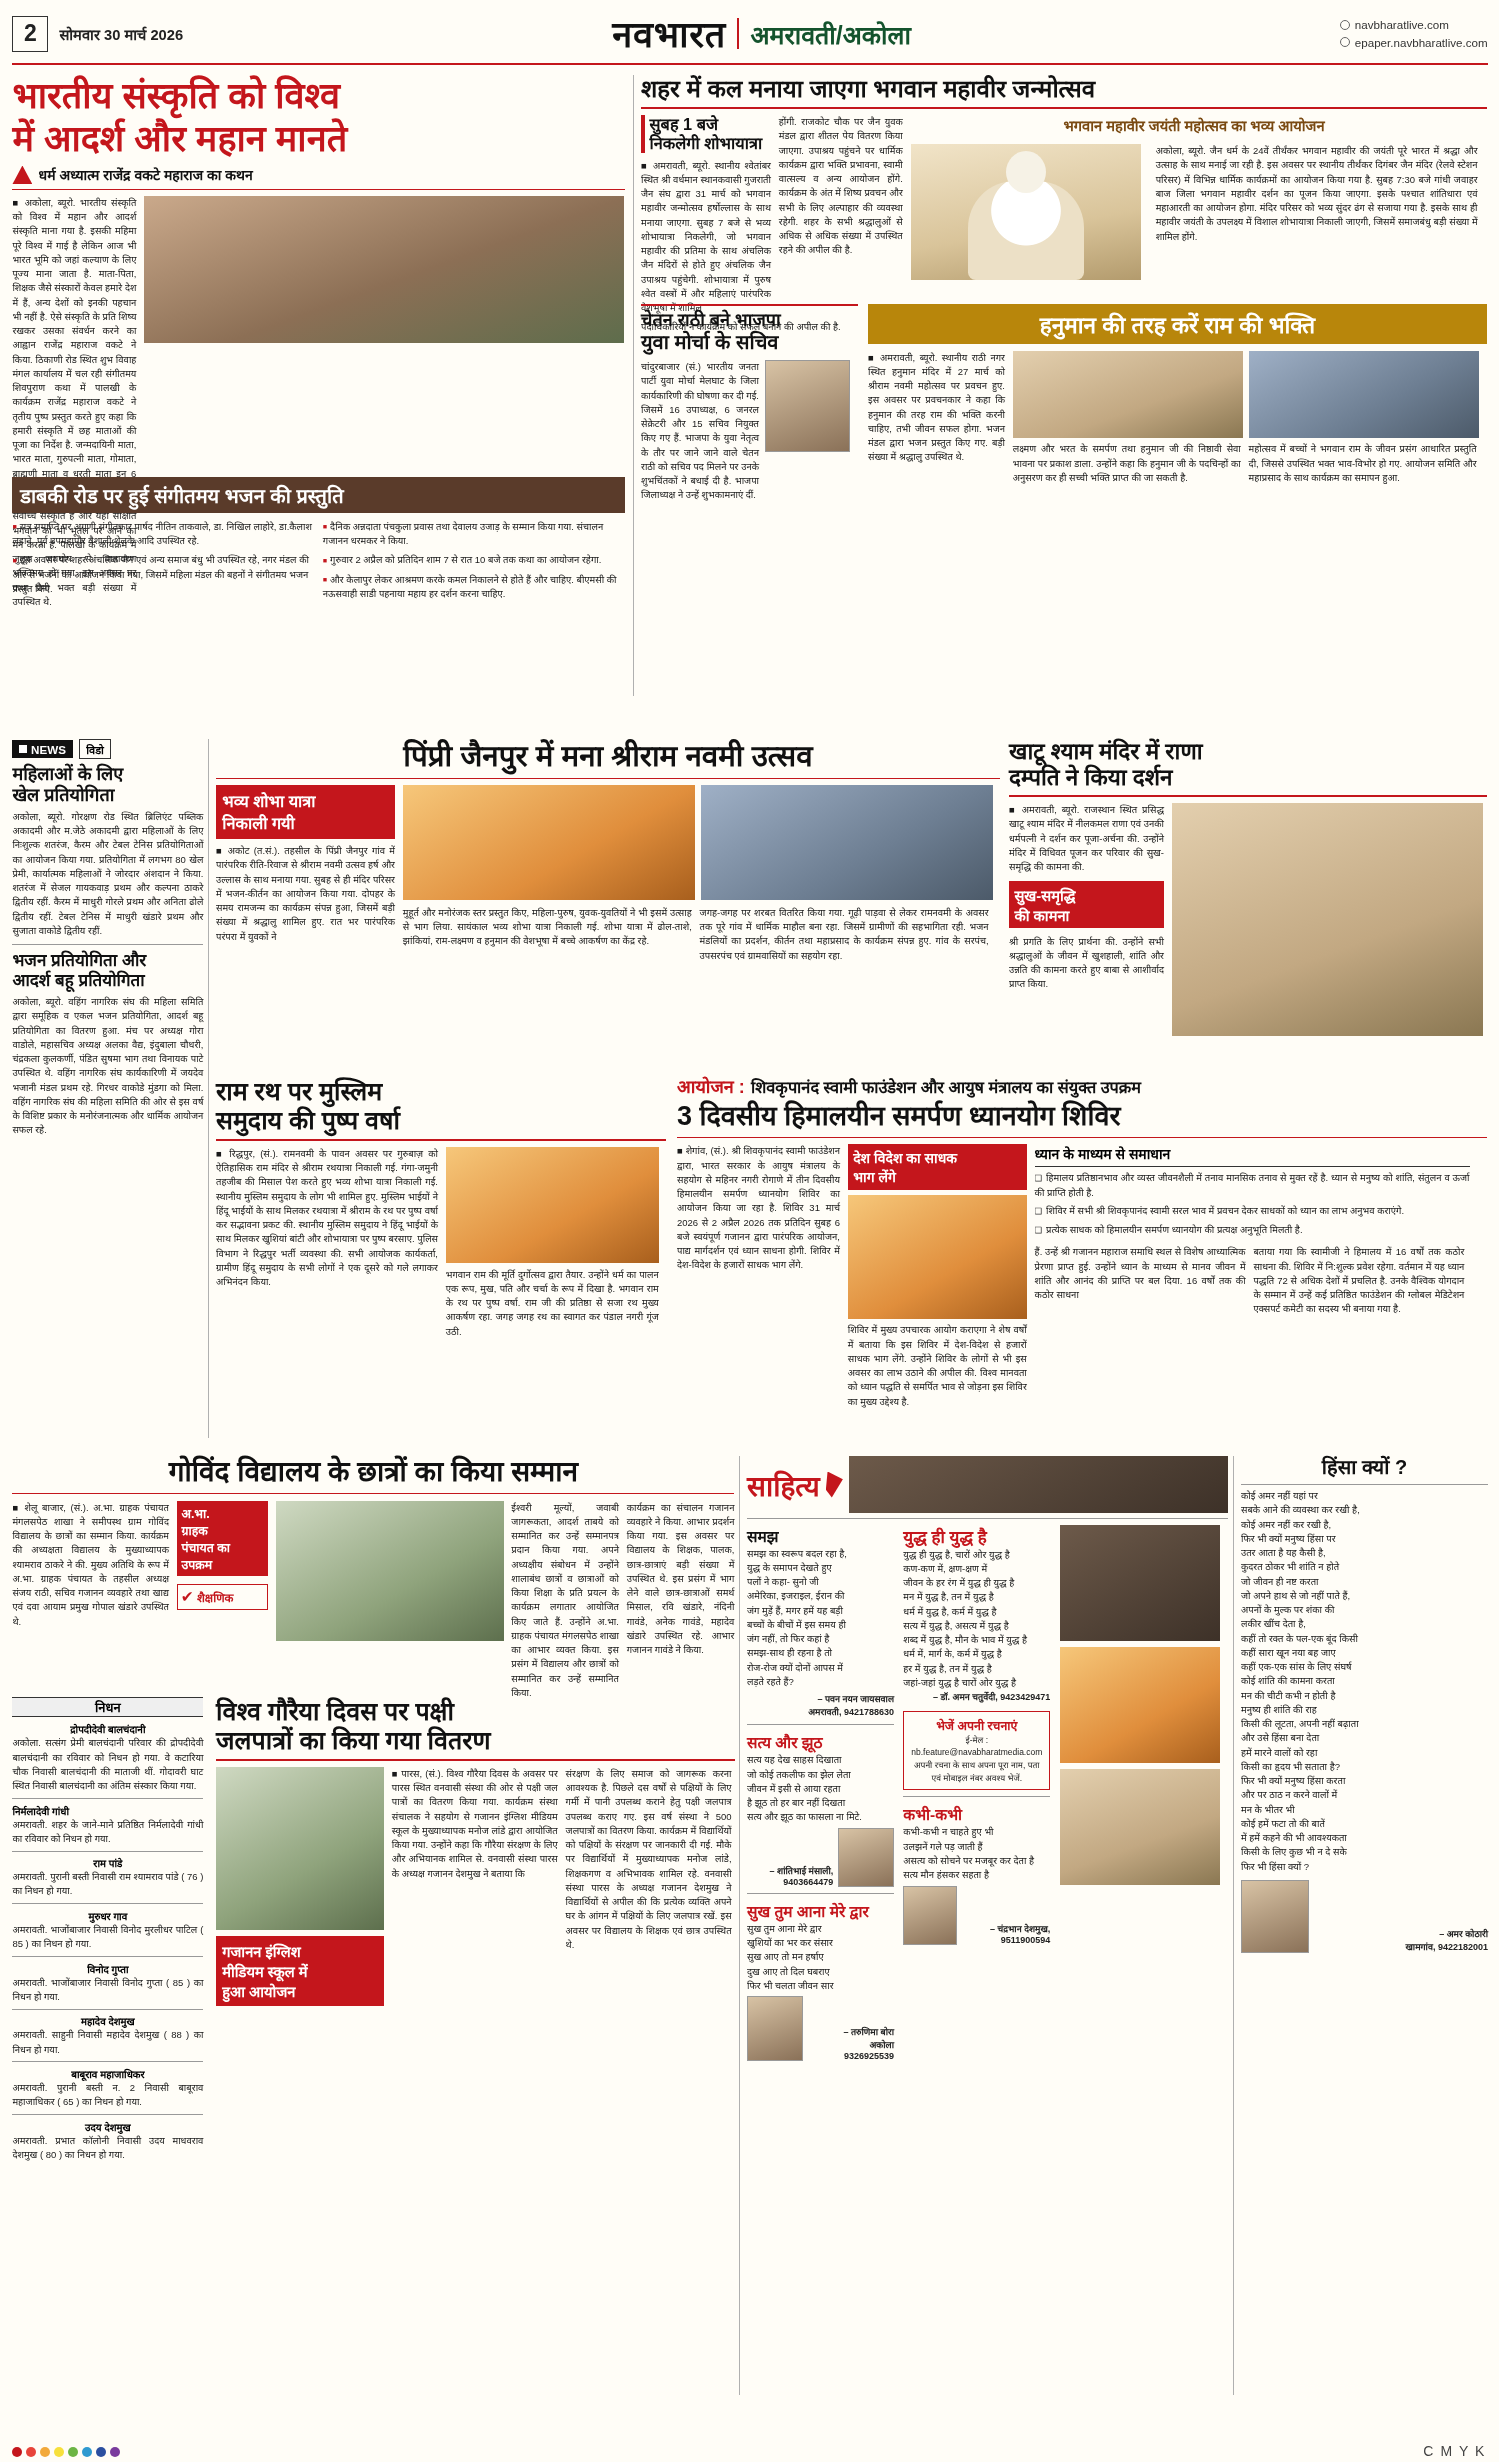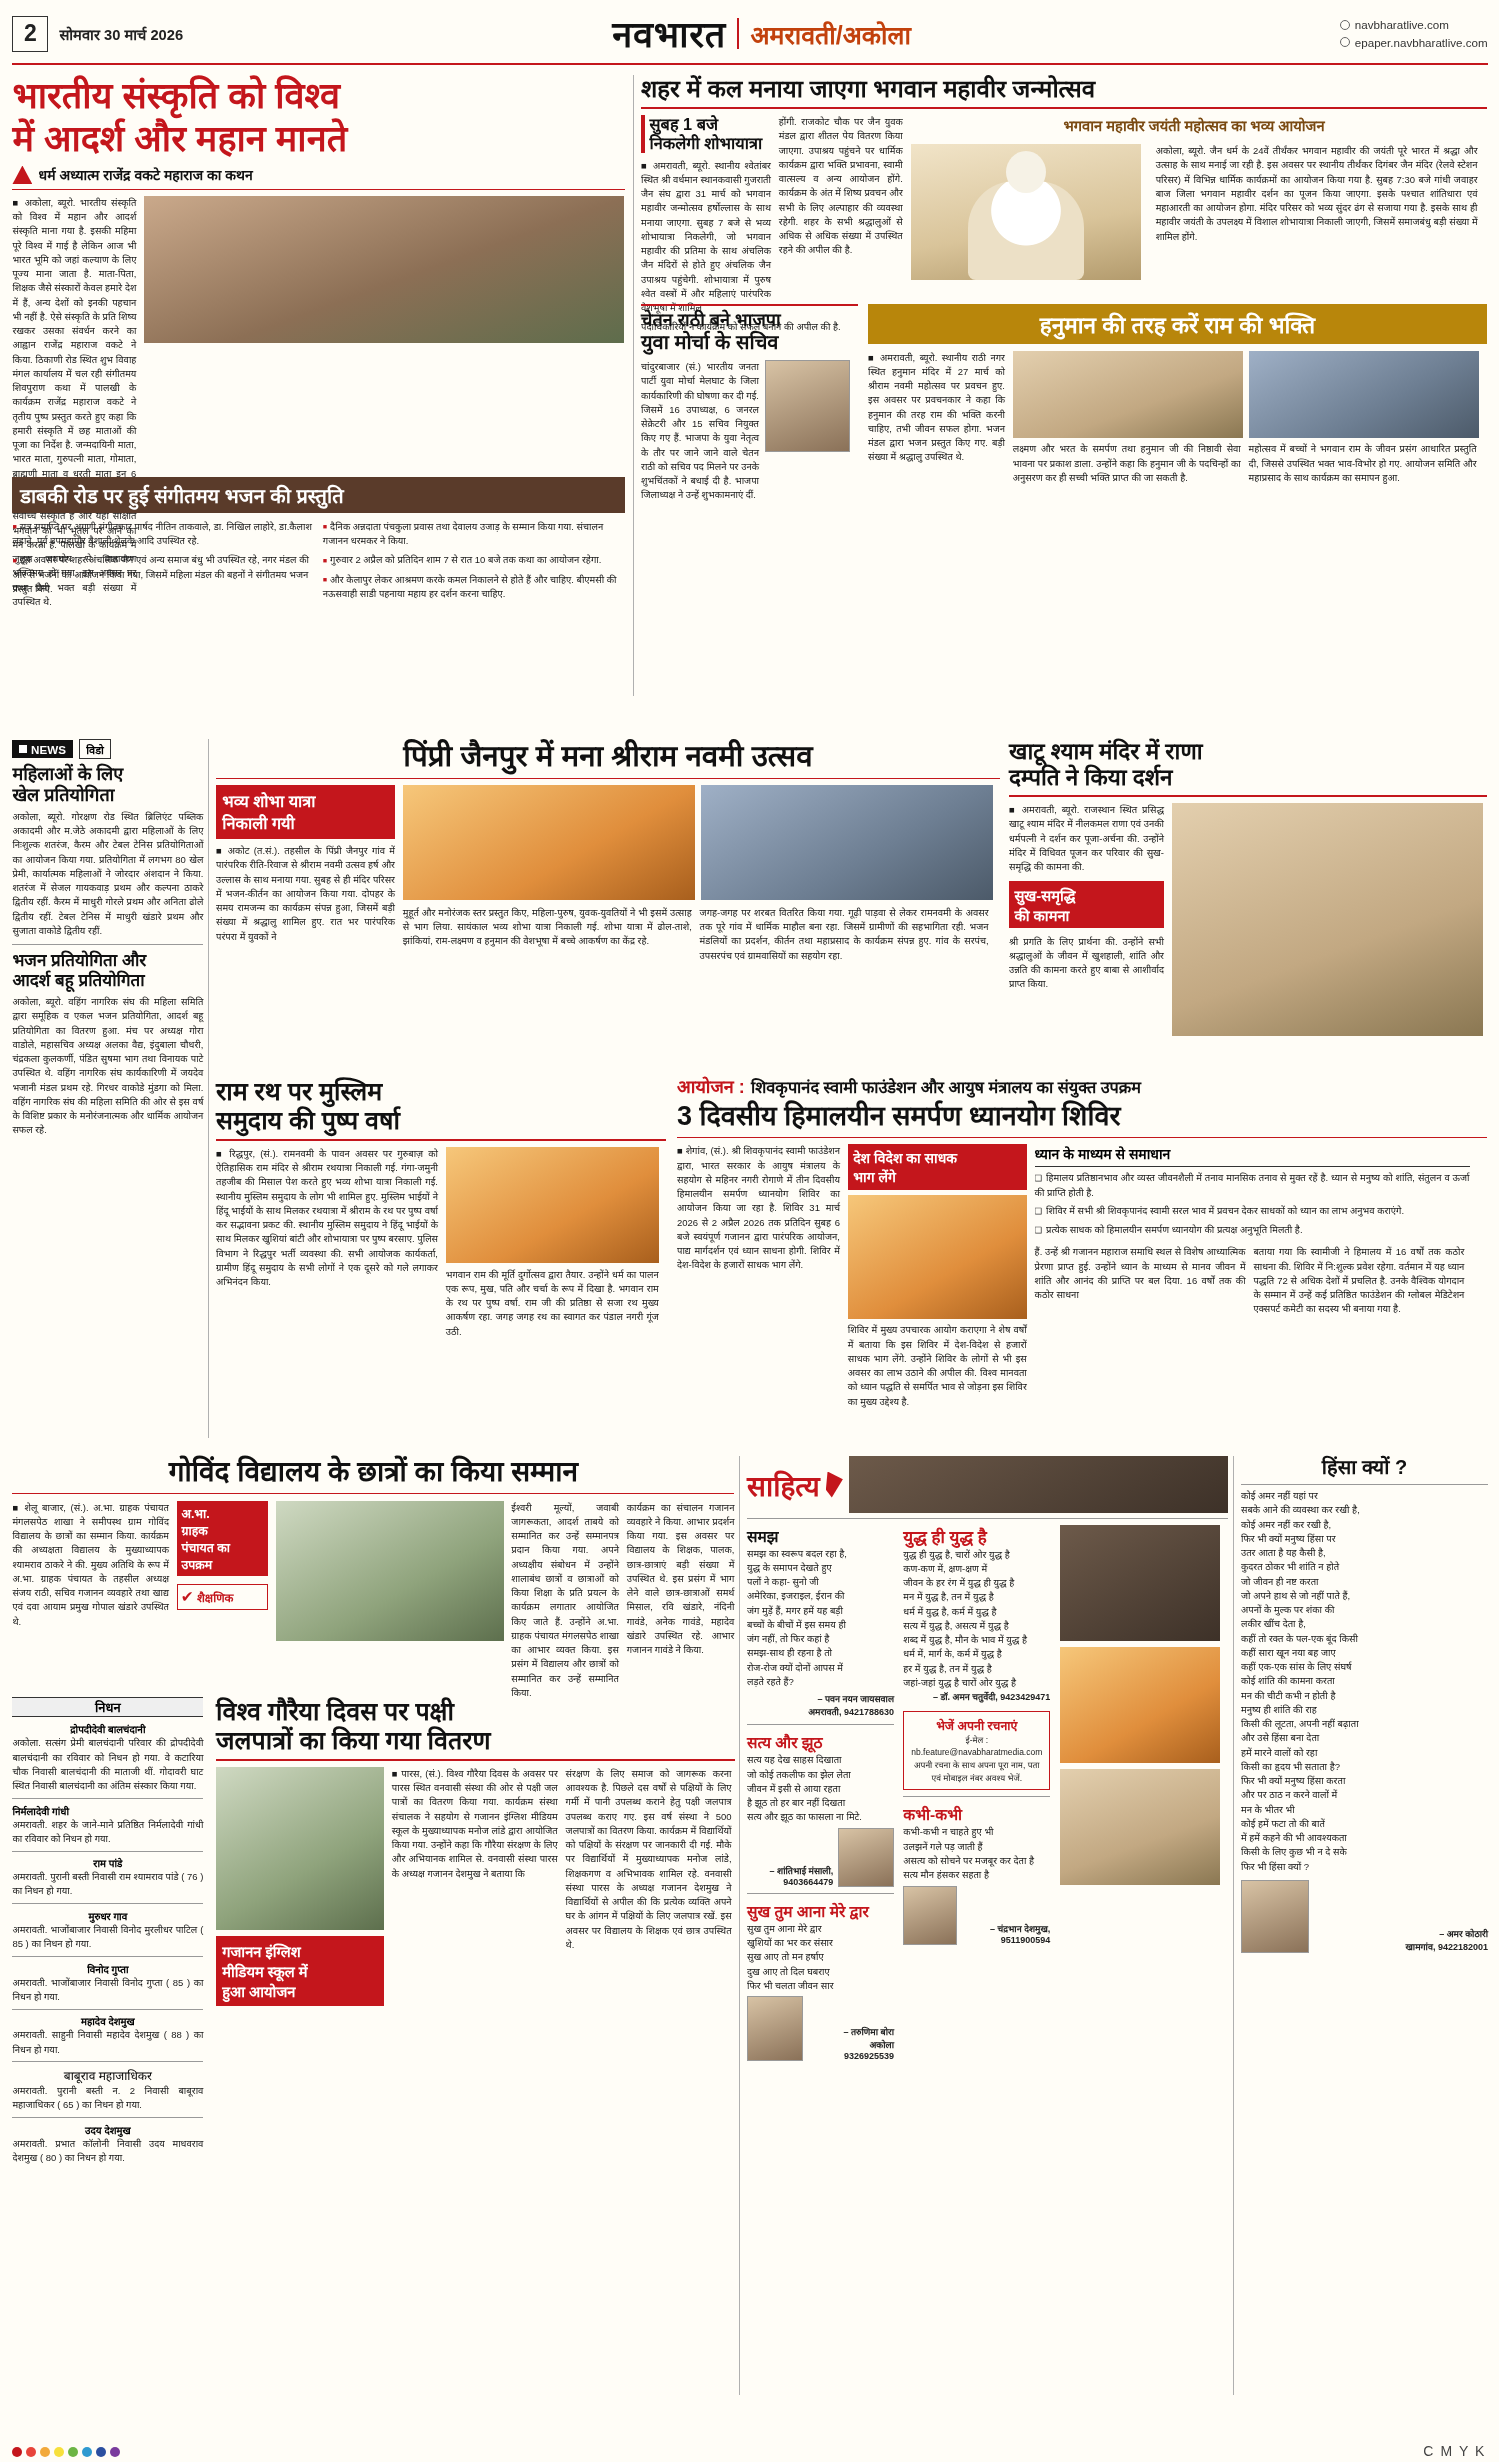--- a/index.html
+++ b/index.html
@@ -10,21 +10,21 @@
     position:relative; overflow:hidden; padding:9.3px 12.4px 0 12.4px;
   }
   
   .masthead { display:flex; align-items:center; border-bottom:2.3px solid #c4161c; padding-bottom:4.7px; }
   .page-num-box { width:36px; height:36px; border:1.6px solid #333; display:flex; align-items:center; justify-content:center;
     font-size:23px; font-weight:bold; color:#222; }
   .mast-date { font-size:14.7px; color:#222; margin-left:11px; font-weight:bold; }
   .mast-center { flex:1; display:flex; align-items:center; justify-content:center; gap:11px; }
   .mast-title { font-size:36px; font-weight:bold; color:#111; letter-spacing:0.8px; }
   .mast-sep { width:2.3px; height:31px; background:#c4161c; }
-  .mast-edition { font-size:25px; font-weight:bold; color:#c2410c; }
+  .mast-edition { font-size:25px; font-weight:bold; color:#14532d; }
   .mast-right { text-align:left; font-size:11.6px; color:#333; line-height:1.5; }
   .mast-right div { display:flex; align-items:center; gap:4.7px; }
   .glob { width:10px; height:10px; border:0.8px solid #666; border-radius:50%; display:inline-block; }
   .rule { height:1.6px; background:#c4161c; }
   .thin-rule { height:0.8px; background:#999; }
   .hd-red { color:#c4161c; font-weight:bold; line-height:1.15; }
   .hd-blk { color:#111; font-weight:bold; line-height:1.15; }
   .body-txt { font-size:9.5px; line-height:1.5; color:#1a1a1a; text-align:justify; }
   .photo { background:linear-gradient(160deg,#b9c6a8,#7d8f6a); position:relative; overflow:hidden; }
   .photo.people { background:linear-gradient(160deg,#caa98b,#8c6f55 55%,#5e6d4c); }
@@ -318,21 +318,21 @@
         <div style="font-weight:bold;font-size:10px;text-align:center;">विनोद गुप्ता</div>
         <div class="body-txt">अमरावती. भाजोंबाजार निवासी विनोद गुप्ता ( 85 ) का निधन हो गया.</div>
       </div>
       <div class="thin-rule" style="margin:4.7px 0;"></div>
       <div>
         <div style="font-weight:bold;font-size:10px;text-align:center;">महादेव देशमुख</div>
         <div class="body-txt">अमरावती. साहुनी निवासी महादेव देशमुख ( 88 ) का निधन हो गया.</div>
       </div>
       <div class="thin-rule" style="margin:4.7px 0;"></div>
       <div>
-        <div style="font-weight:normal;font-size:12px;text-align:center;">बाबूराव महाजाधिकर</div>
+        <div style="font-weight:bold;font-size:10px;text-align:center;">बाबूराव महाजाधिकर</div>
         <div class="body-txt">अमरावती. पुरानी बस्ती न. 2 निवासी बाबूराव महाजाधिकर ( 65 ) का निधन हो गया.</div>
       </div>
       <div class="thin-rule" style="margin:4.7px 0;"></div>
       <div>
         <div style="font-weight:bold;font-size:10px;text-align:center;">उदय देशमुख</div>
         <div class="body-txt">अमरावती. प्रभात कॉलोनी निवासी उदय माधवराव देशमुख ( 80 ) का निधन हो गया.</div>
       </div>
     </div>
   </div>
 

